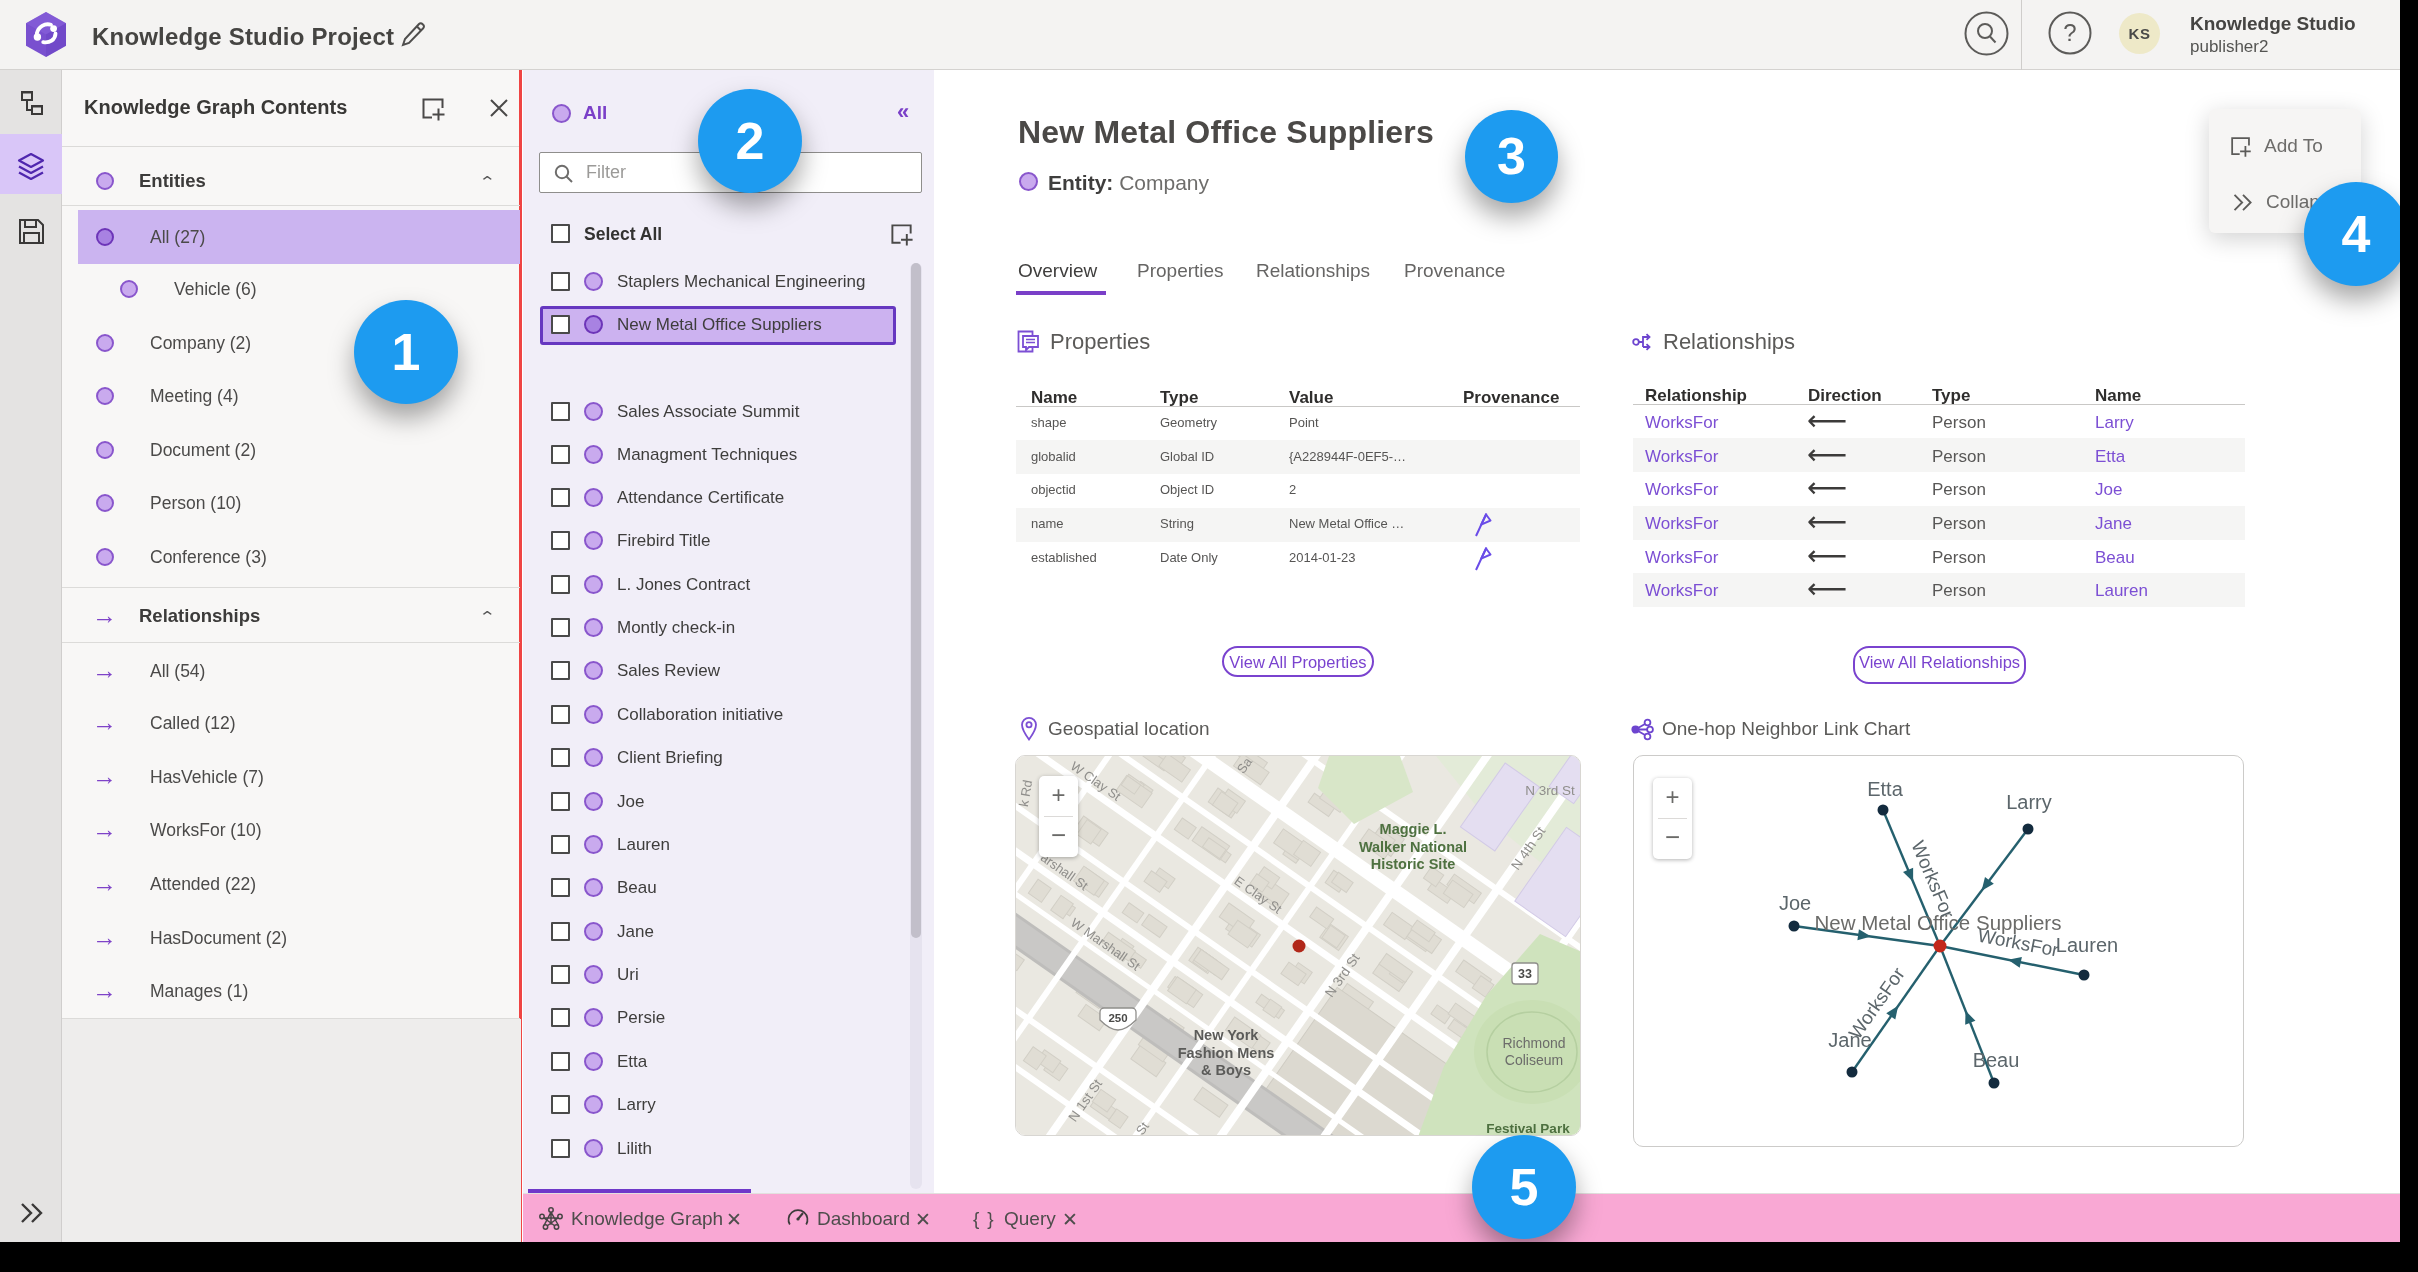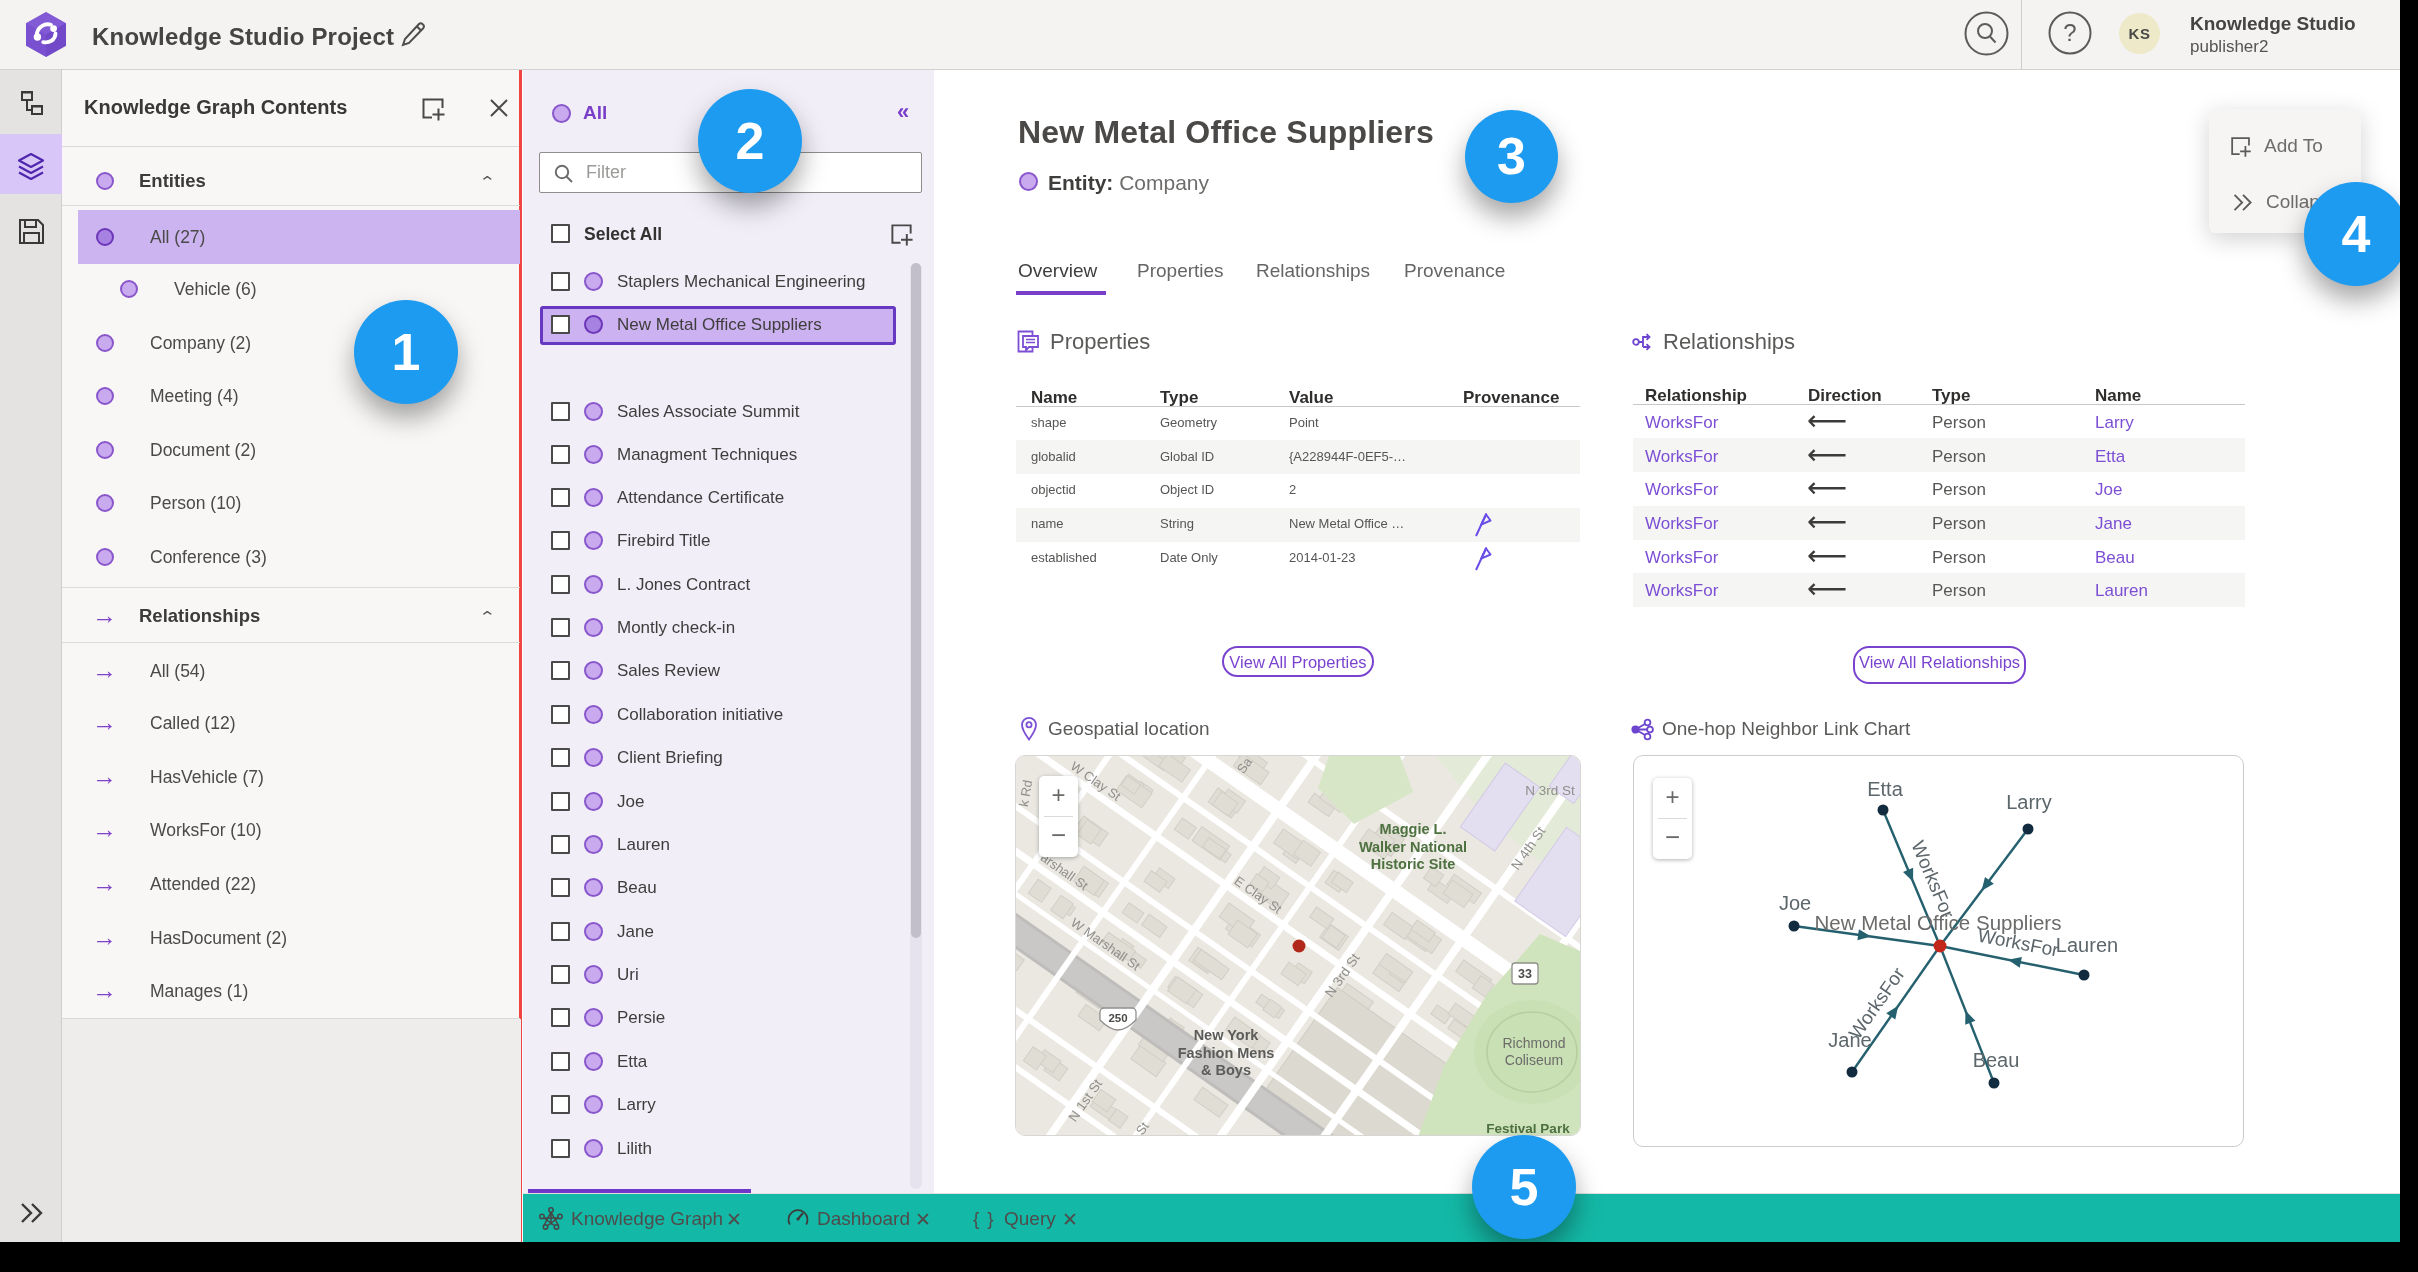--- a/index.html
+++ b/index.html
@@ -38,21 +38,21 @@
 #p2 { left:523px; top:70px; width:411px; height:1123px; background:#f1eef8; }
 #p2tabline { left:528px; top:1189px; width:223px; height:4px; background:#6f38c9; z-index:7; }
 .cb { position:absolute; width:19px; height:19px; background:#fff; border:2px solid #4a4a4a; border-radius:1px; }
 .pcirc { position:absolute; width:19px; height:19px; border-radius:50%; background:#c9aaee; border:2px solid #8956cc; }
 .p2row { position:absolute; left:0; width:411px; height:43px; }
 .p2row .cb { left:28px; top:50%; margin-top:-10px; }
 .p2row .pcirc { left:61px; top:50%; margin-top:-10px; }
 .p2row .txt { position:absolute; left:94px; top:50%; margin-top:-10px; font-size:17px; color:#3e3d3c; }
 
 
-#tabbar { left:523px; top:1193px; width:1877px; height:49px; background:#14b8a6; border-top:1px solid #e2e0de; z-index:6; }
+#tabbar { left:523px; top:1193px; width:1877px; height:49px; background:#f9a8d4; border-top:1px solid #e2e0de; z-index:6; }
 #tabbar .t { position:absolute; top:14px; font-size:19px; color:#4e4d4c; }
 #tabbar .x { position:absolute; top:14px; font-size:19px; color:#4e4d4c; }
 
 
 #main { left:934px; top:70px; width:1466px; height:1123px; background:#fff; }
 h1.big { position:absolute; left:84px; top:44px; font-size:32px; font-weight:700; color:#4b4947; letter-spacing:0.2px; }
 .tabs { position:absolute; left:84px; top:190px; font-size:19px; color:#666564; }
 .seclbl { position:absolute; font-size:22px; color:#5b5a58; }
 .pill { position:absolute; border:2px solid #7a43cf; border-radius:16px; color:#7a43cf; font-size:16.5px; text-align:center; line-height:28px; background:#fff; }
 .mapbox { position:absolute; border:1px solid #d8d6d2; border-radius:10px; overflow:hidden; }

